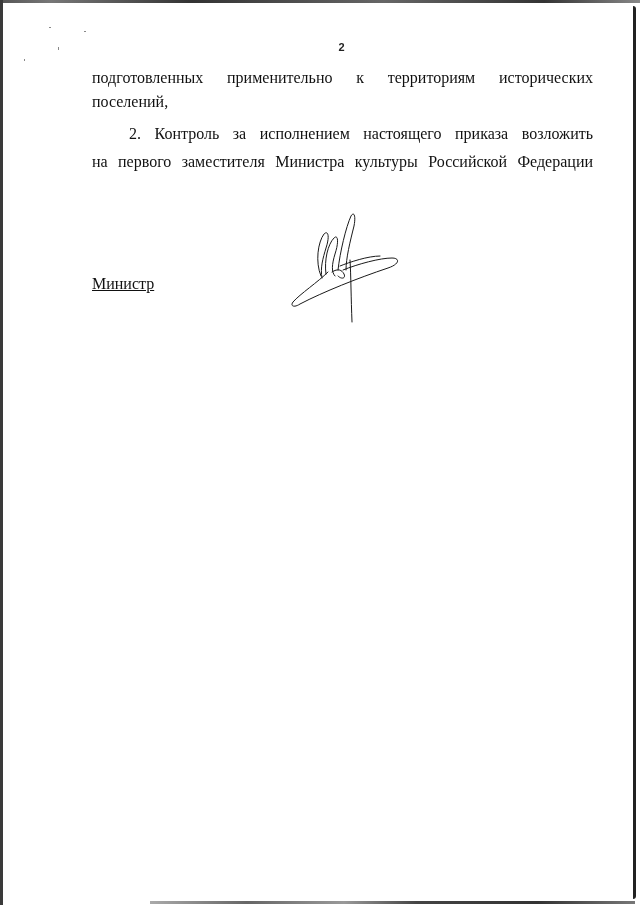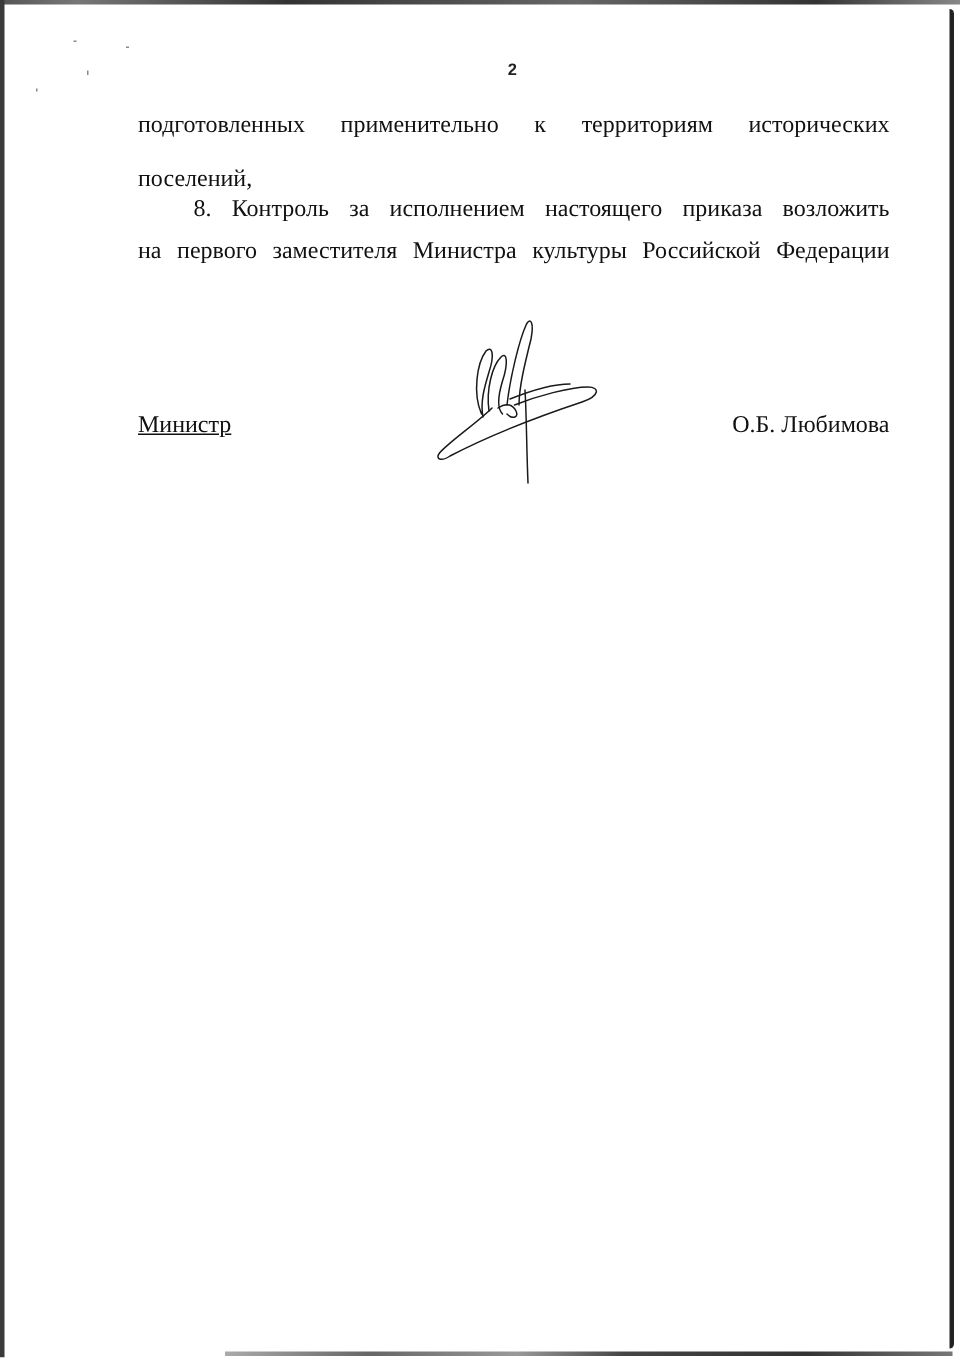--- a/index.html
+++ b/index.html
@@ -51,21 +51,21 @@
       font-family: "Liberation Sans", sans-serif;
       font-size: 11px;
       font-weight: bold;
       color: #222;
     }
     .text-block {
       position: absolute;
       left: 92px;
       width: 501px;
       font-size: 16px;
-      line-height: 36px;
+      line-height: 24px;
     }
     .line {
       display: block;
       white-space: nowrap;
       height: 28px;
     }
     .justify {
       text-align: justify;
       text-align-last: justify;
       white-space: normal;
@@ -104,27 +104,26 @@
   <div class="speck" style="left:58px;top:47px;width:1px;height:3px;"></div>
   <div class="speck" style="left:24px;top:59px;width:1px;height:2px;"></div>
 
   <div class="page-number">2</div>
 
   <div class="text-block" style="top:66px;">
     <span class="line justify">подготовленных применительно к территориям исторических поселений,</span>
   </div>
 
   <div class="text-block" style="top:122px;">
-    <span class="line justify indent">8. Контроль за исполнением настоящего приказа возложить</span>
+    <span class="line justify indent">2. Контроль за исполнением настоящего приказа возложить</span>
     <span class="line justify">на первого заместителя Министра культуры Российской Федерации</span>
   </div>
 
   <div class="signature-row">
     <span class="sig-title">Министр</span>
-    <span class="sig-name">О.Б. Любимова</span>
   </div>
 
   <svg class="signature" viewBox="0 0 115 112">
     <g fill="none" stroke="#1a1a1a" stroke-width="1" stroke-linecap="round" stroke-linejoin="round">
 
       <path d="M40 60 C 30 70, 12 82, 5 90 C 2 94, 6 96, 12 92 C 35 80, 70 66, 100 56 C 112 52, 112 46, 104 46 C 92 46, 70 52, 55 58"></path>
 
       <path d="M33 64 C 27 50, 30 30, 36 22 C 40 18, 42 24, 38 36 C 35 46, 32 56, 34 66"></path>
 
       <path d="M38 62 C 36 48, 40 32, 46 26 C 50 22, 51 30, 47 42 C 44 52, 43 60, 47 64"></path>

